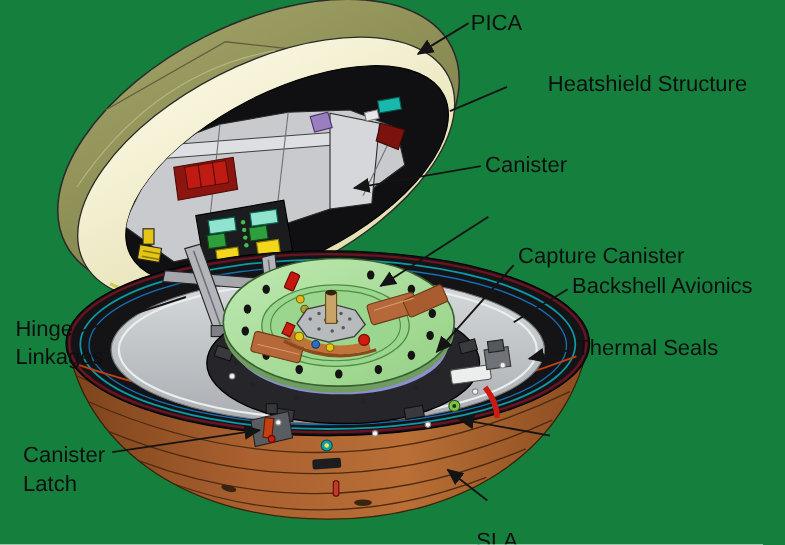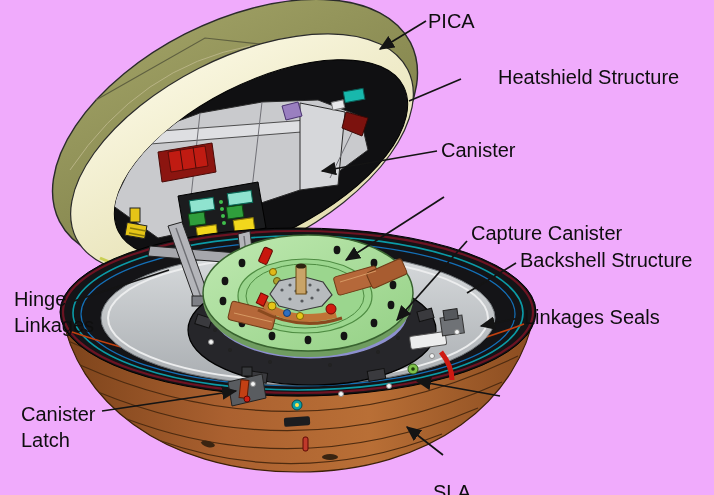--- a/index.html
+++ b/index.html
@@ -1,16 +1,16 @@
 <!DOCTYPE html>
 <html><head>
 <meta charset="utf-8">
 <style>
   html,body{margin:0;padding:0;background:#ffffff;}
-  #canvas{position:relative;width:714px;height:495px;background:#f0abfc;overflow:hidden;
+  #canvas{position:relative;width:714px;height:495px;background:#15803d;overflow:hidden;
           font-family:"Liberation Sans",sans-serif;}
   #art, #leaders{position:absolute;left:0;top:0;}
   #leaders{pointer-events:none;}
   .label{position:absolute;font:20px/26px "Liberation Sans",sans-serif;color:#0e0e0e;
          white-space:pre-line;letter-spacing:0;}
 </style>
 </head>
 <body>
 
 <div id="canvas">
@@ -259,20 +259,20 @@
       <line x1="500" y1="396" x2="417" y2="381" stroke="#141414" stroke-width="1.7" marker-end="url(#arrowhead)"></line>
       <line x1="443" y1="455" x2="407" y2="427" stroke="#141414" stroke-width="1.7" marker-end="url(#arrowhead)"></line>
       <line x1="74" y1="301" x2="169" y2="270" stroke="#141414" stroke-width="1.7"></line>
       <line x1="102" y1="411" x2="236" y2="391" stroke="#141414" stroke-width="1.7" marker-end="url(#arrowhead)"></line>
     </svg>
 
   <div class="label" style="left: 428px; top: 8px;">PICA</div>
   <div class="label" style="left: 466px; top: 64px; margin-left: 32px;">Heatshield Structure</div>
   <div class="label" style="left: 441px; top: 137px;">Canister</div>
   <div class="label" style="left: 471px; top: 220px;">Capture Canister</div>
-  <div class="label" style="left: 520px; top: 247px;">Backshell Structure</div>
-  <div class="label" style="left: 524px; top: 304px;">Linkages Seals</div>
+  <div class="label" style="left: 520px; top: 247px;">Backshell Avionics</div>
+  <div class="label" style="left: 524px; top: 304px;">Thermal Seals</div>
   <div class="label" style="left: 433px; top: 447px; margin-top: 32px;">SLA</div>
   <div class="label" style="left: 14px; top: 286px;">Hinge
 Linkages</div>
   <div class="label" style="left: 21px; top: 401px;">Canister
 Latch</div>
 </div>
 
 </body></html>

